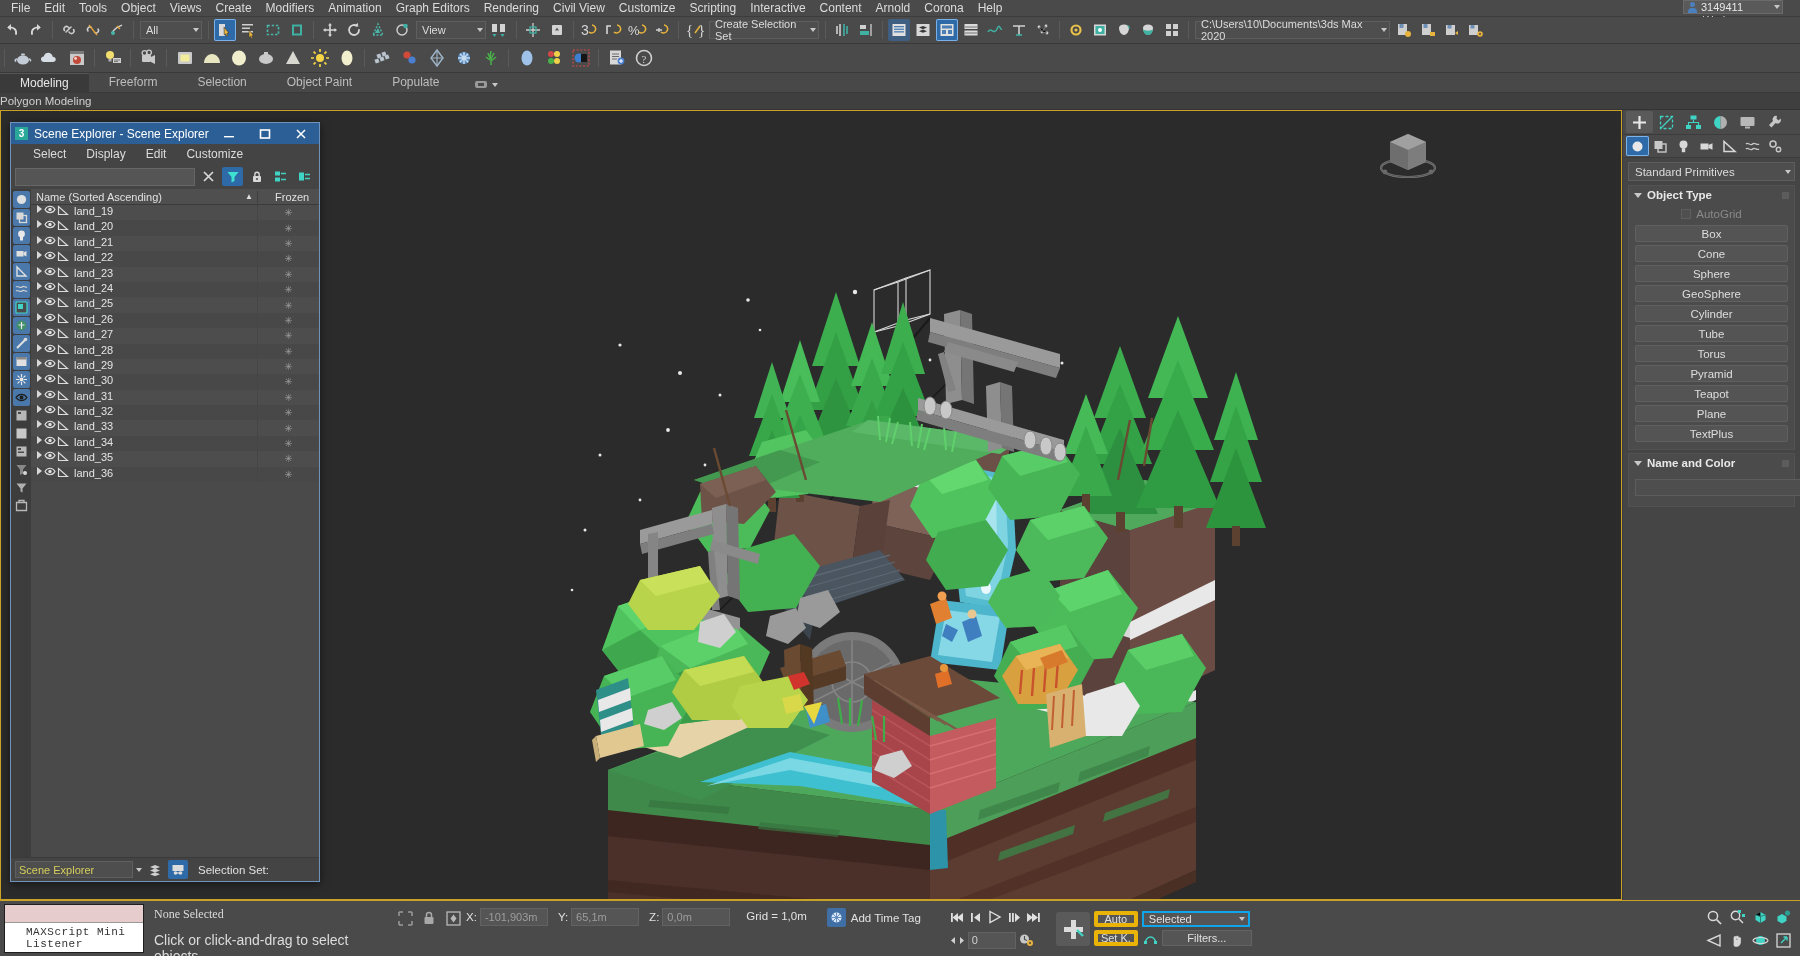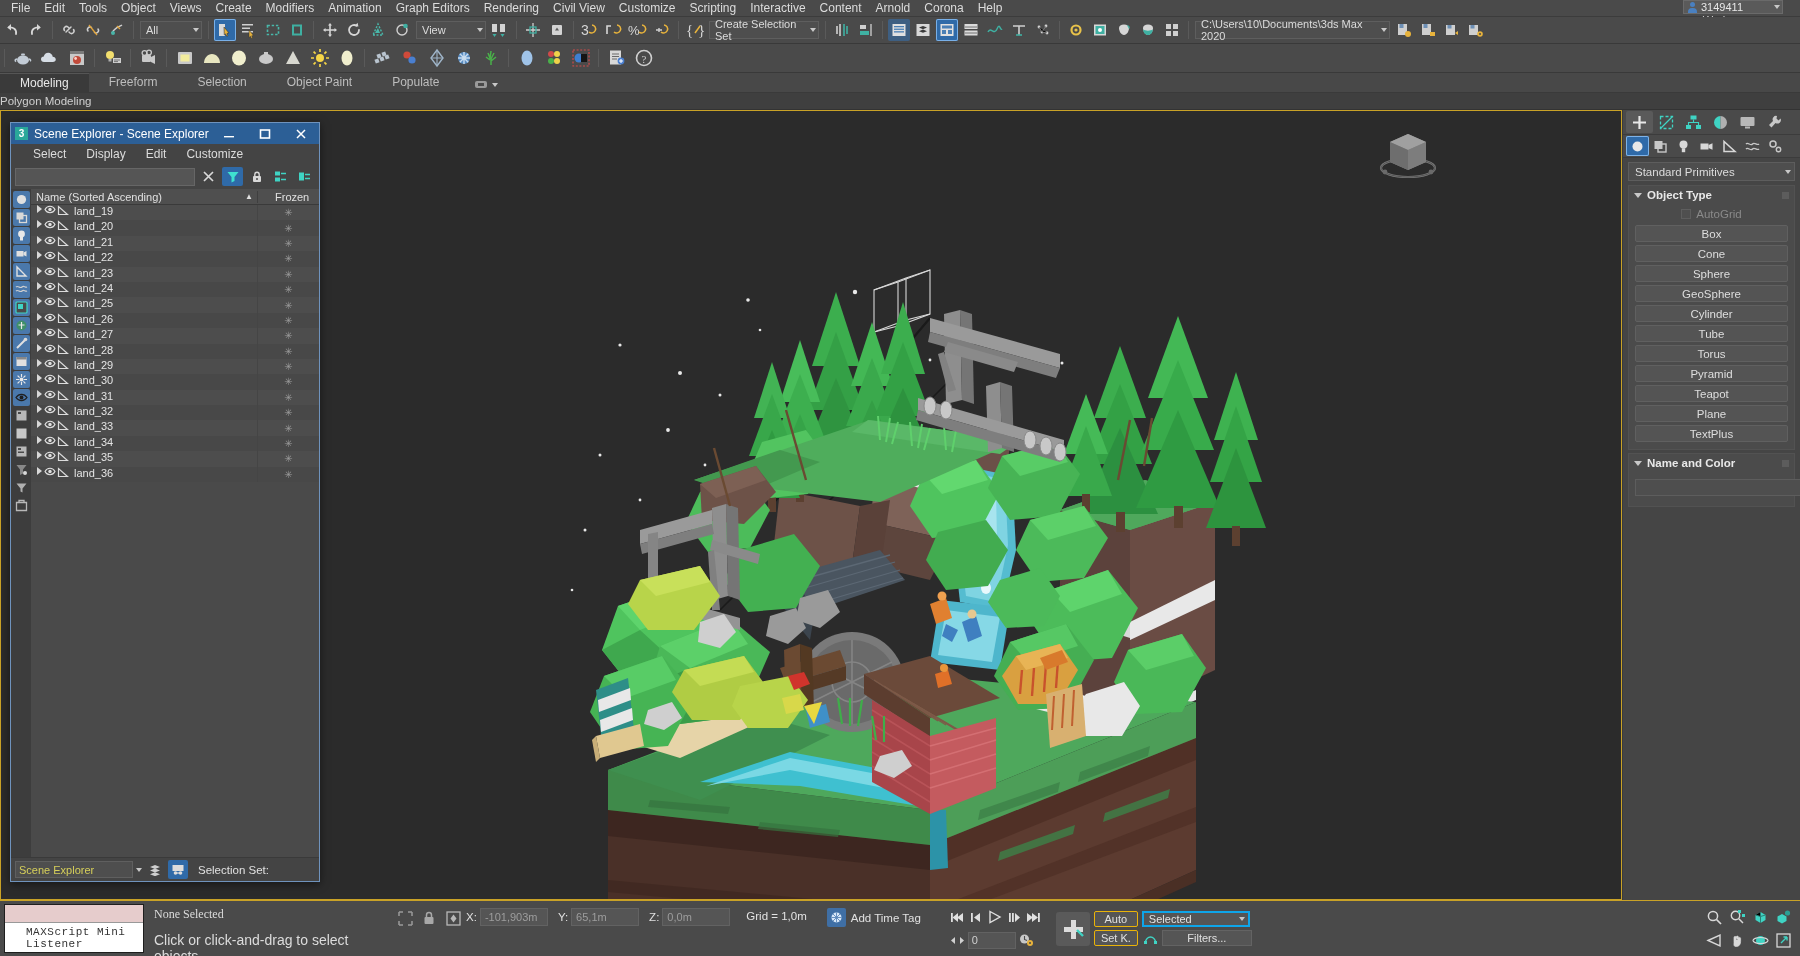--- a/index.html
+++ b/index.html
@@ -257,21 +257,21 @@
   .timetag { display: flex; align-items: center; margin-left: 20px; }
   .tt-icon { width: 19px; height: 19px; background: #3f6fa5; border-radius:2px; display:flex;align-items:center;justify-content:center; margin-right:5px;}
   .tt-txt { font-size: 11.5px; color: #e0e0e0; }
   .animzone { display: flex; flex-direction: column; justify-content: center; flex: none; }
   .playrow { display: flex; align-items: center; gap: 2px; }
   .pbtn { width: 17px; height: 17px; display:flex;align-items:center;justify-content:center;flex:none;}
   .framebox { width: 48px; height: 17px; background: #555; border: 1px solid #626262; font-size: 11px; color: #d0d0d0; padding-left: 3px; display:flex;align-items:center;}
   .keyzone { display: flex; align-items: center; gap: 4px; flex: none; }
   .bigplus { width: 34px; height: 34px; background: #5a5a5a; border-radius: 3px; display:flex;align-items:center;justify-content:center;flex:none;}
   .kcol { display: flex; flex-direction: column; gap: 3px; }
-  .kbtn { width: 44px; height: 16px; background: #555; border: 1px solid #eab308; border-radius:2px; font-size: 11px; color: #e0e0e0; display:flex;align-items:center;justify-content:center;}
+  .kbtn { width: 44px; height: 16px; background: #555; border: 4px solid #eab308; border-radius:2px; font-size: 11px; color: #e0e0e0; display:flex;align-items:center;justify-content:center;}
   .selcombo { width: 108px; height: 16px; background: #555; border: 2px solid #0ea5e9; font-size: 11px; color: #e4e4e4; display:flex;align-items:center;justify-content:space-between;padding:0 3px 0 5px;}
   .filtbtn { width: 90px; height: 16px; background: #555; border: 1px solid #636363; font-size: 11px; color: #e0e0e0; display:flex;align-items:center;justify-content:center;}
   .navzone { display: grid; grid-template-columns: repeat(4, 22px); grid-template-rows: 22px 22px; gap: 1px; align-content: center; flex: none; margin-left: 6px;}
   .nbtn { width: 22px; height: 22px; display:flex;align-items:center;justify-content:center;}
 
   svg { display: block; }
 </style>
 </head>
 <body>
 

